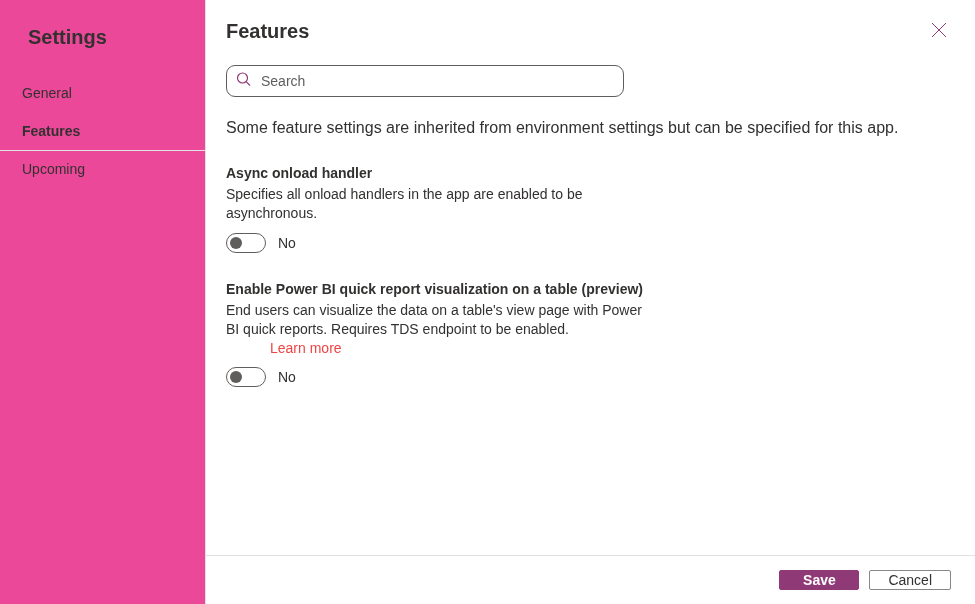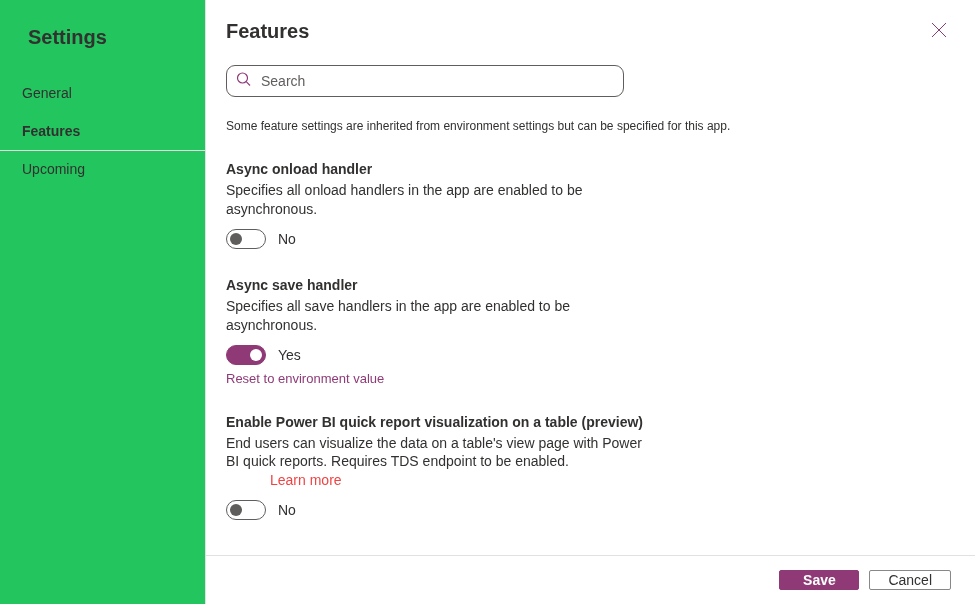--- a/index.html
+++ b/index.html
@@ -9,21 +9,21 @@
       color: #323130;
       background: #fff;
       width: 975px;
       height: 604px;
       overflow: hidden;
       display: flex;
     }
     .sidebar {
       width: 206px;
       height: 100%;
-      background: #22c55e;
+      background: #ec4899;
       border-right: 1px solid #e1e1e1;
       padding-top: 18px;
     }
     .sidebar-title {
       font-size: 20px;
       font-weight: 600;
       padding: 8px 28px 26px 28px;
       color: #323130;
     }
     .sidebar-item {
@@ -80,21 +80,21 @@
     .search-input::placeholder { color: #605e5c; }
     .search-icon {
       position: absolute;
       left: 10px;
       top: 50%;
       transform: translateY(-50%);
       color: #8f3a77;
       pointer-events: none;
     }
     .intro-text {
-      font-size: 12px;
+      font-size: 16px;
       color: #323130;
       margin-bottom: 28px;
     }
     .feature-block {
       margin-bottom: 28px;
       max-width: 420px;
     }
     .feature-title {
       font-size: 14px;
       font-weight: 600;
@@ -233,31 +233,20 @@
       <div class="feature-title">Async onload handler</div>
       <div class="feature-desc">Specifies all onload handlers in the app are enabled to be asynchronous.</div>
       <div class="toggle-row">
         <div class="toggle off">
             <div class="knob"></div>
           </div>
         <span class="toggle-label">No</span>
       </div>
     </div>
 
-    <div class="feature-block">
-      <div class="feature-title">Async save handler</div>
-      <div class="feature-desc">Specifies all save handlers in the app are enabled to be asynchronous.</div>
-      <div class="toggle-row">
-        <div class="toggle on">
-            <div class="knob"></div>
-          </div>
-        <span class="toggle-label">Yes</span>
-      </div>
-      <div class="reset-link">Reset to environment value</div>
-    </div>
 
     <div class="feature-block">
       <div class="feature-title">Enable Power BI quick report visualization on a table (preview)</div>
       <div class="feature-desc">
         <span>End users can visualize the data on a table's view page with Power BI quick reports. Requires TDS endpoint to be enabled. </span><a class="learn-more-link">Learn more</a>
       </div>
       <div class="toggle-row">
         <div class="toggle off">
             <div class="knob"></div>
           </div>

